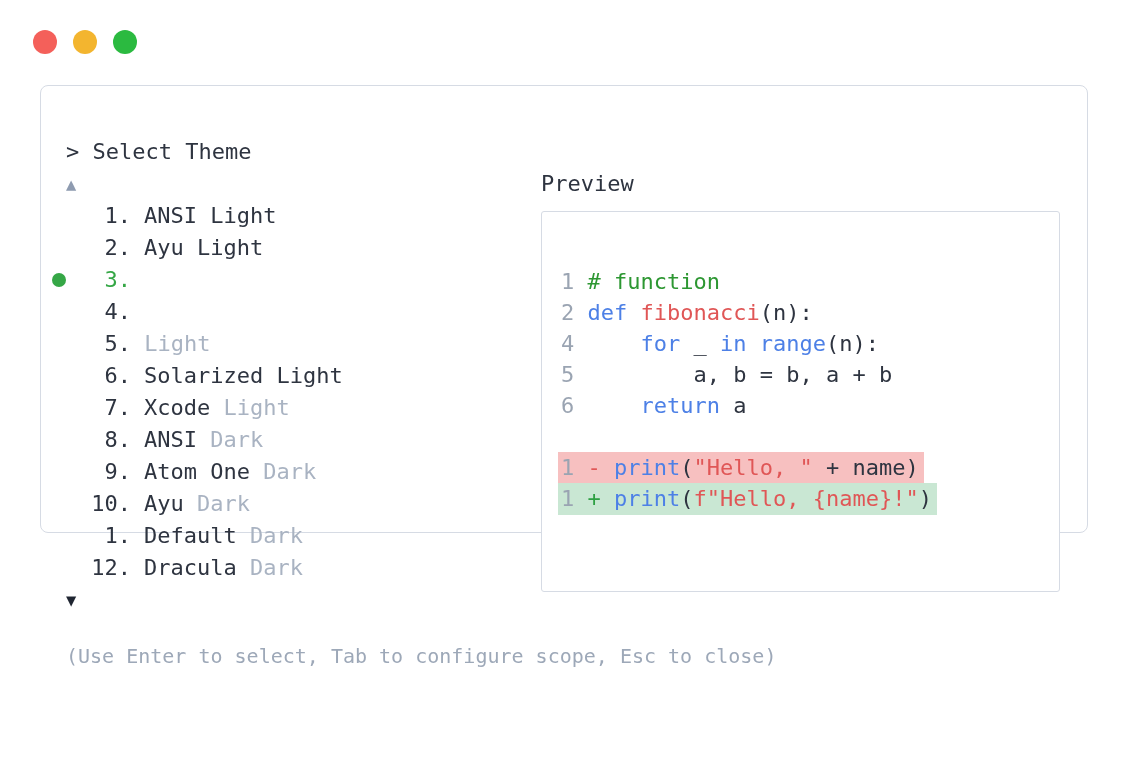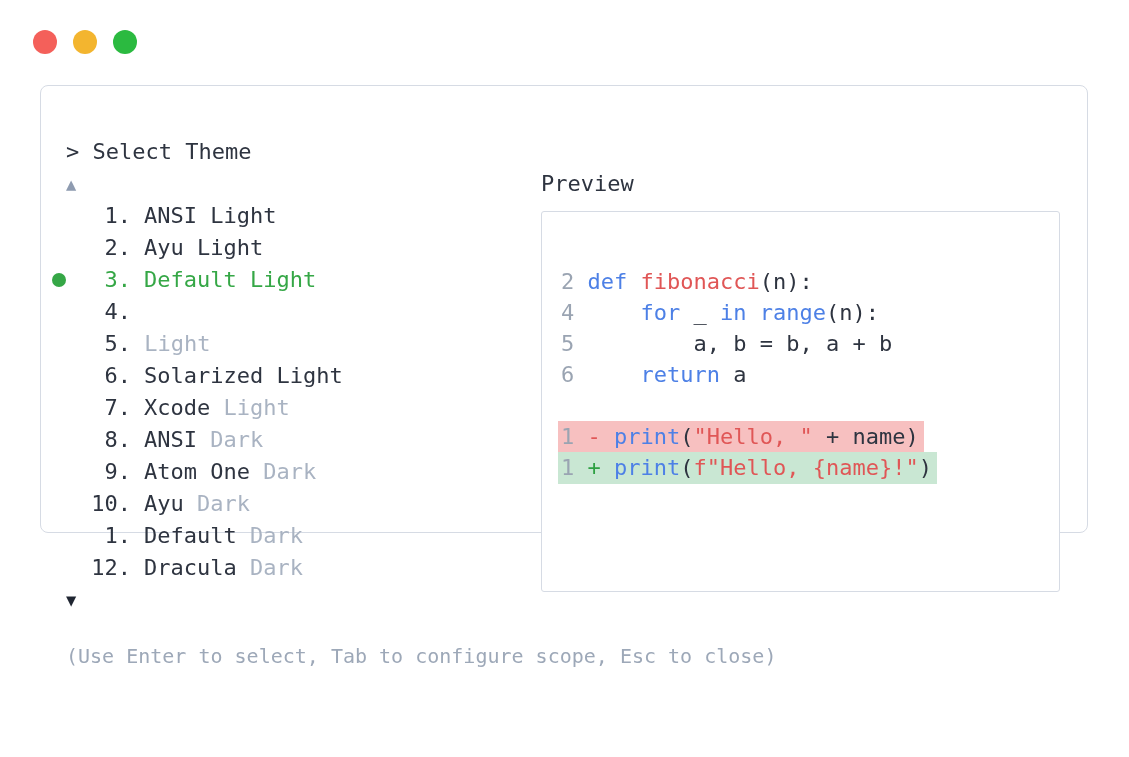--- a/index.html
+++ b/index.html
@@ -91,21 +91,20 @@
           <span class="marker"></span>
           <span class="num">2.</span>
           <span class="nm">Ayu Light</span>
           <span class="sfx"></span>
         </div>
         <div class="theme-row selected">
           <span class="marker">
             <span class="dot"></span>
           </span>
           <span class="num">3.</span>
-          <span class="nm">Default Light</span>
           <span class="sfx"></span>
         </div>
         <div class="theme-row">
           <span class="marker"></span>
           <span class="num">4.</span>
           <span class="sfx"></span>
         </div>
         <div class="theme-row">
           <span class="marker"></span>
           <span class="num">5.</span>
@@ -154,20 +153,21 @@
           <span class="sfx"> Dark</span>
         </div>
       </div>
     <div class="scroll-arrow down">▼</div>
   </div>
 
   <div class="right-col">
     <div class="preview-label">Preview</div>
     <div class="preview-box">
       <div id="code-lines">
+          <div class="code-line"><span class=""><span class="tok-ln">1 </span><span class="tok-com"># function</span></span></div>
           <div class="code-line"><span class=""><span class="tok-ln">2 </span><span class="tok-kw">def</span><span class="tok-pl"> </span><span class="tok-fn">fibonacci</span><span class="tok-pl">(n):</span></span></div>
           <div class="code-line"><span class=""><span class="tok-ln">4 </span><span class="tok-pl">    </span><span class="tok-kw">for</span><span class="tok-pl"> _ </span><span class="tok-kw">in</span><span class="tok-pl"> </span><span class="tok-kw">range</span><span class="tok-pl">(n):</span></span></div>
           <div class="code-line"><span class=""><span class="tok-ln">5 </span><span class="tok-pl">        a, b = b, a + b</span></span></div>
           <div class="code-line"><span class=""><span class="tok-ln">6 </span><span class="tok-pl">    </span><span class="tok-kw">return</span><span class="tok-pl"> a</span></span></div>
           <div class="code-line">&nbsp;</div>
           <div class="code-line"><span class="hl hl-del"><span class="tok-ln">1 </span><span class="tok-del">- </span><span class="tok-kw">print</span><span class="tok-pl">(</span><span class="tok-str">"Hello, "</span><span class="tok-pl"> + name)</span></span></div>
           <div class="code-line"><span class="hl hl-add"><span class="tok-ln">1 </span><span class="tok-add">+ </span><span class="tok-kw">print</span><span class="tok-pl">(</span><span class="tok-str">f"Hello, {name}!"</span><span class="tok-pl">)</span></span></div>
         </div>
     </div>
   </div>

